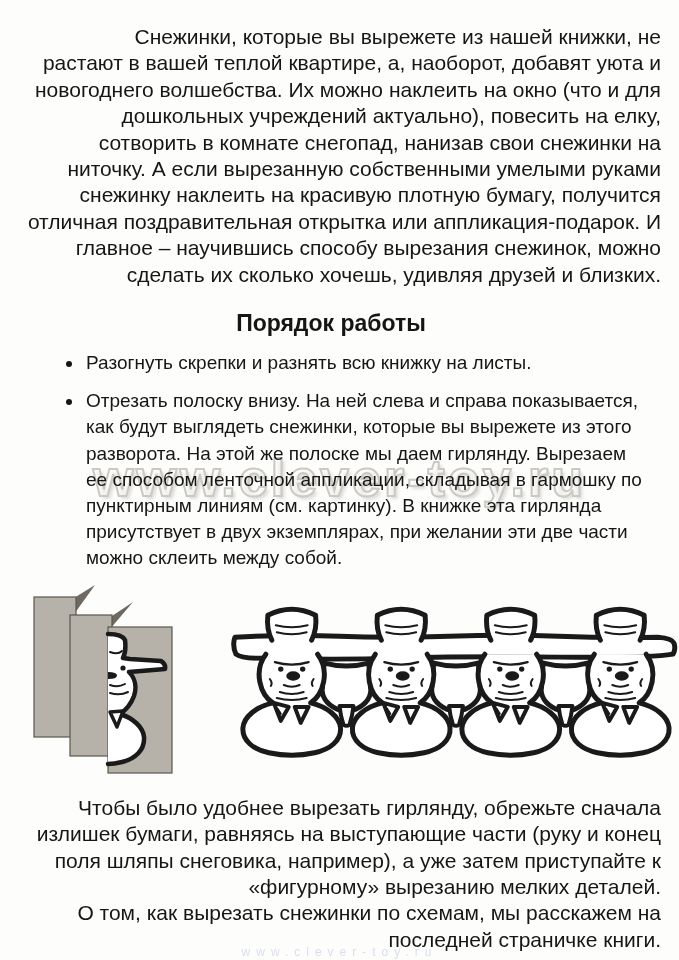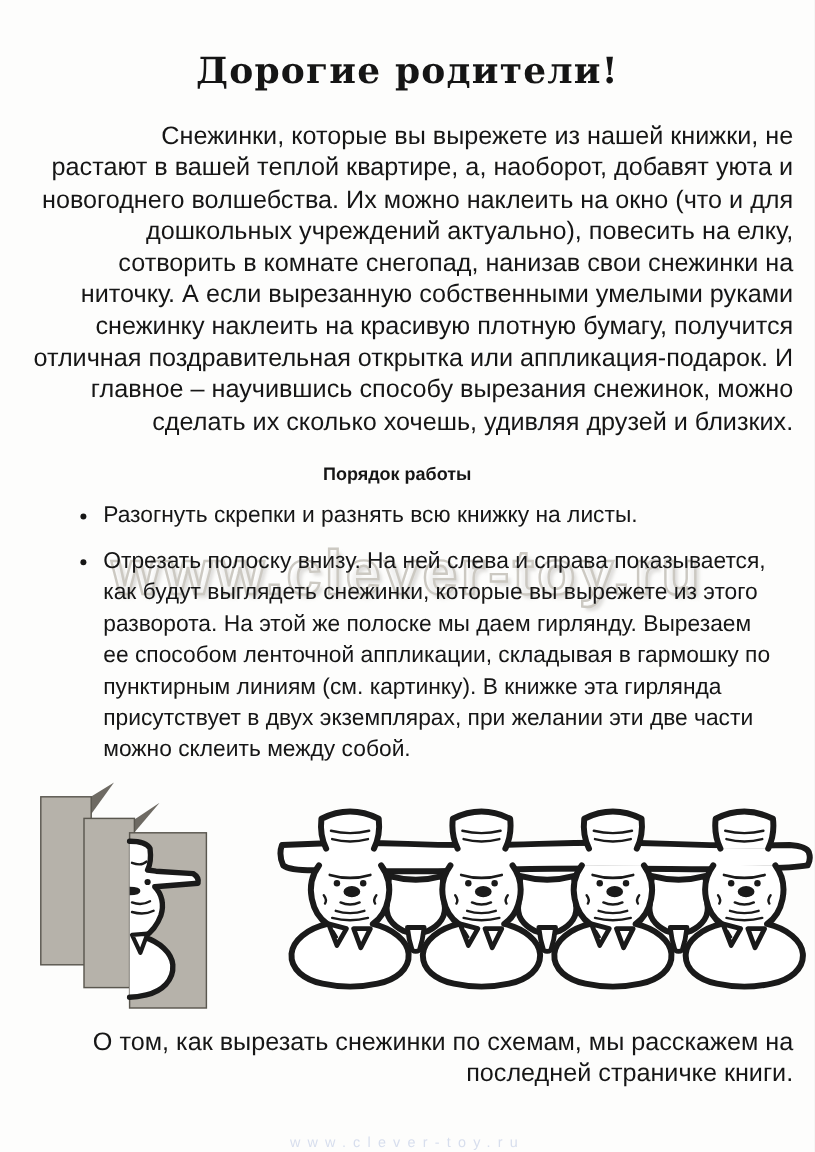--- a/index.html
+++ b/index.html
@@ -25,21 +25,21 @@
   .body-text{
     margin:24px 18px 0 18px;
     font-size:21px;
     line-height:26.4px;
     text-indent:52px;
     text-align:right;
   }
   .section-heading{
     margin:22px 17px 0 0;
     text-align:center;
-    font-size:15px;
+    font-size:23px;
     font-weight:700;
     color:#151515;
   }
   ul.steps{
     margin:13px 20px 0 72px;
     padding:0;
     font-size:19px;
     line-height:26.2px;
     list-style:disc outside;
   }
@@ -80,21 +80,20 @@
 </style>
 </head>
 <body>
 
 <div class="page">
 
   <div class="watermark-mid">www.clever-toy.ru</div>
 
   <div class="content">
 
-    <h1 class="page-title">Дорогие родители!</h1>
 
     <p class="body-text">Снежинки, которые вы вырежете из нашей книжки, не растают в вашей теплой квартире, а, наоборот, добавят уюта и новогоднего волшебства. Их можно наклеить на окно (что и для дошкольных учреждений актуально), повесить на елку, сотворить в комнате снегопад, нанизав свои снежинки на ниточку. А если вырезанную собственными умелыми руками снежинку наклеить на красивую плотную бумагу, получится отличная поздравительная открытка или аппликация-подарок. И главное – научившись способу вырезания снежинок, можно сделать их сколько хочешь, удивляя друзей и близких.</p>
 
     <h2 class="section-heading">Порядок работы</h2>
 
     <ul class="steps">
       <li>Разогнуть скрепки и разнять всю книжку на листы.</li>
       <li>Отрезать полоску внизу. На ней слева и справа показывается, как будут выглядеть снежинки, которые вы вырежете из этого разворота. На этой же полоске мы даем гирлянду. Вырезаем ее способом ленточной аппликации, складывая в гармошку по пунктирным линиям (см. картинку). В книжке эта гирлянда присутствует в двух экземплярах, при желании эти две части можно склеить между собой.</li>
     </ul>
 
@@ -166,18 +165,19 @@
         <use href="#lnk" x="110"></use>
         <use href="#lnk" x="220"></use>
 
         <use href="#sm" x="62"></use>
         <use href="#sm" x="172"></use>
         <use href="#sm" x="282"></use>
         <use href="#sm" x="392"></use>
       </svg>
     </div>
 
+    <p class="body-text" style="margin-top:6px">Чтобы было удобнее вырезать гирлянду, обрежьте сначала излишек бумаги, равняясь на выступающие части (руку и конец поля шляпы снеговика, например), а уже затем приступайте к «фигурному» вырезанию мелких деталей.</p>
     <p class="body-text" style="margin-top:0px">О том, как вырезать снежинки по схемам, мы расскажем на последней страничке книги.</p>
 
   </div>
 
   <div class="watermark-bottom">www.clever-toy.ru</div>
 </div>
 
 </body></html>

